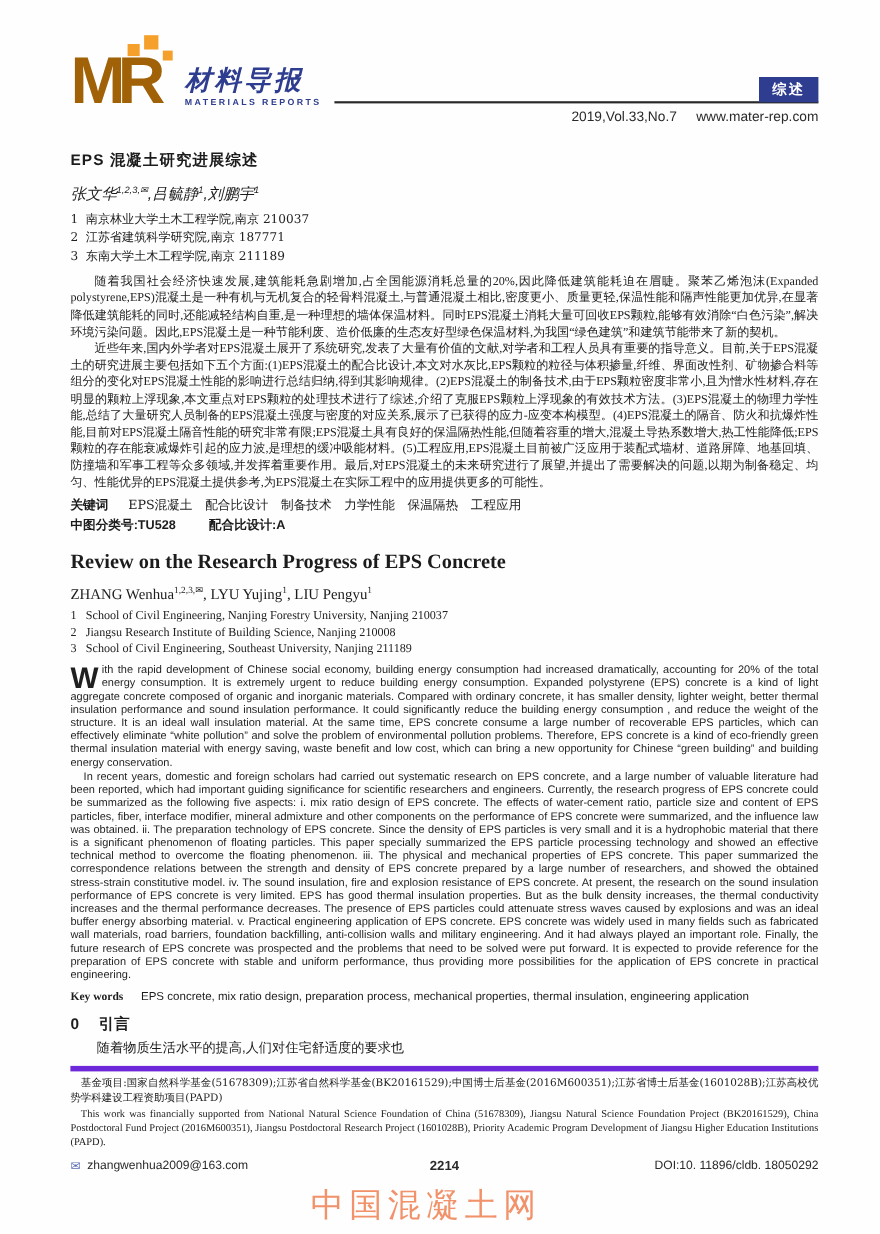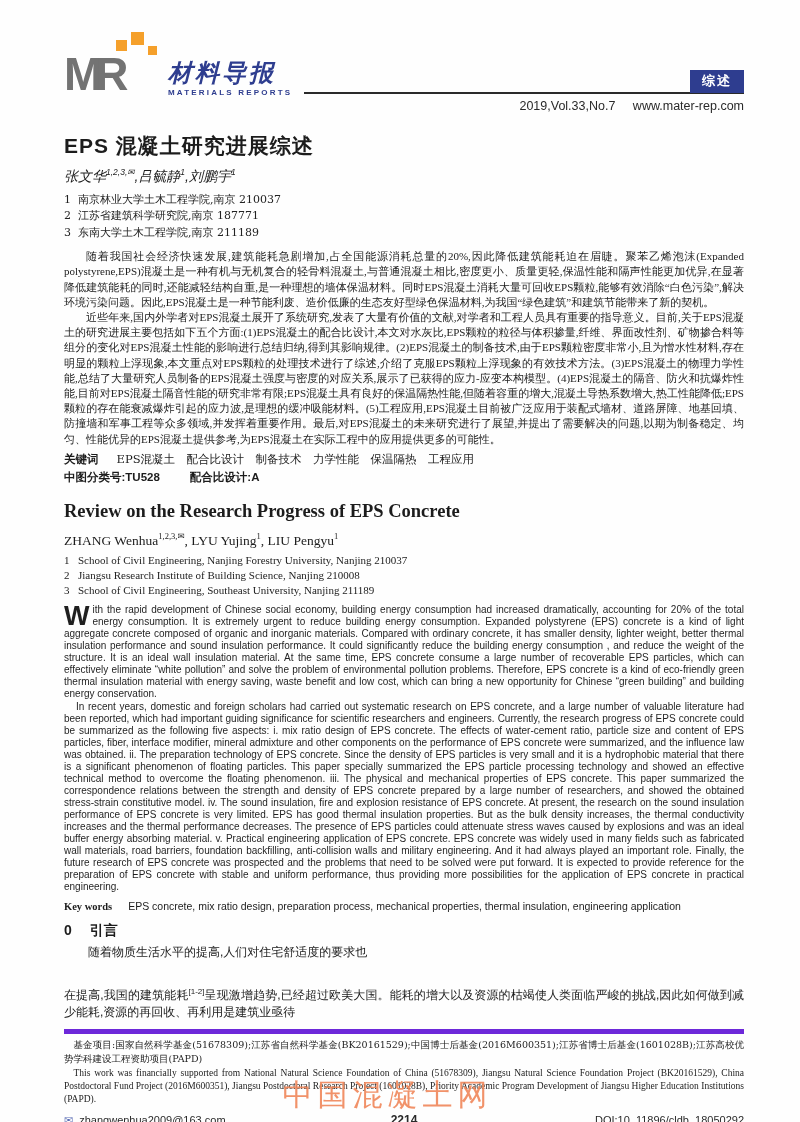--- a/index.html
+++ b/index.html
@@ -8,41 +8,41 @@
     background:#fefefe; box-sizing:border-box;
     padding:48px 56px 0 64px; overflow:hidden;
     font-family:"Liberation Sans", sans-serif; color:#1c1c1c;
   }
   
   .header{position:relative; height:62px;}
   .logo{position:absolute; left:0; top:0; display:flex; align-items:flex-end;}
   .mr-mark{position:relative; width:96px; height:52px;}
   .mr-text{
     font-family:"Liberation Sans", sans-serif; font-weight:bold;
-    font-size:46px; line-height:52px; letter-spacing:-7px; color:#737373;
+    font-size:60px; line-height:52px; letter-spacing:-7px; color:#a16207;
   }
   .sq{position:absolute; background:#f5a02b;}
   .sq1{width:11px;height:11px;left:52px;top:-8px;}
   .sq2{width:13px;height:13px;left:67px;top:-16px;}
   .sq3{width:9px;height:9px;left:84px;top:-2px;}
   .logo-names{margin-left:8px; padding-bottom:3px;}
   .cn-name{
     font-family:"DejaVu Serif", serif; font-style:italic; font-weight:bold;
     font-size:24px; line-height:26px; color:#2e3d8f; letter-spacing:3px;
   }
   .en-name{font-size:8px; font-weight:bold; letter-spacing:2.2px; color:#2e3d8f; margin-top:2px;}
   .header-rule{position:absolute; left:240px; right:0; top:44px; height:2px; background:#2a2a2a;}
   .badge{
     position:absolute; right:0; top:22px; background:#2e3d8f; color:#fff;
     font-size:13px; font-weight:bold; padding:2px 12px 3px; letter-spacing:2px;
   }
   .issue{position:absolute; right:0; top:51px; font-size:12.5px; color:#2a2a2a;}
   .issue .site{margin-left:14px;}
   
-  .cn-title{font-size:21px; line-height:27px; font-weight:bold; margin:22px 0 0; letter-spacing:1px;}
+  .cn-title{font-size:14px; line-height:27px; font-weight:bold; margin:22px 0 0; letter-spacing:1px;}
   .authors{margin-top:8px; font-size:14px;font-style:italic;}
   .authors sup{font-size:8.5px;}
   .affils{margin-top:6px; font-family:"DejaVu Serif", serif; font-size:11px; line-height:16.5px; color:#222;}
   .affil .no{display:inline-block; width:14px;}
   .cn-abstract{
     margin-top:8px; font-family:"DejaVu Serif", serif; font-size:11px;
     line-height:15.2px; text-align:justify; color:#222;
   }
   .cn-abstract p{margin:0; text-indent:2em;font-family:Liberation Serif, serif;}
   .kw-line{margin-top:5px; font-size:11.5px;}
@@ -63,21 +63,21 @@
   }
   .en-abstract p{margin:0;}
   .en-abstract .p2{text-indent:1.2em; margin-top:1px;}
   .dropcap{
     float:left; font-size:27px; line-height:22px; font-weight:bold;
     padding:1px 3px 0 0;
   }
   .kw-line-en{margin-top:7px; font-size:10.5px;}
   .kw-label-en{font-family:"Liberation Serif", serif; font-weight:bold; margin-right:16px;}
   
-  .body-cols{display:flex; gap:22px; margin-top:10px;flex-direction:column;}
+  .body-cols{display:flex; gap:22px; margin-top:10px;}
   .col{flex:1; font-size:12px; line-height:17px; text-align:justify;}
   .sec-head{font-size:14px; font-weight:bold; margin-bottom:5px;}
   .sec-head .no{margin-right:18px;}
   .col p{margin:0;}
   .col p.indent{text-indent:2em;}
   .col sup{font-size:8px;}
   
   .footnote{margin-top:8px; border-top:5px solid #6d28d9; padding-top:4px;}
   .fn{font-family:"DejaVu Serif", serif; font-size:9.5px; line-height:13.5px; color:#222; margin:0; text-indent:1em; text-align:justify;}
   .fn.en{font-family:"Liberation Serif", serif; margin-top:2px; line-height:13px;}
@@ -164,23 +164,20 @@
     <span class="kw-label-en">Key words</span><span>EPS concrete, mix ratio design, preparation process, mechanical properties, thermal insulation, engineering application</span>
   </div>
 
   <div class="body-cols">
     <div class="col">
       <div class="sec-head">
         <span class="no">0</span><span>引言</span>
       </div>
       <p class="indent">随着物质生活水平的提高,人们对住宅舒适度的要求也</p>
     </div>
-    <div class="col">
-      <p><span>在提高,我国的建筑能耗</span><sup>[1-2]</sup><span>呈现激增趋势,已经超过欧美大国。能耗的增大以及资源的枯竭使人类面临严峻的挑战,因此如何做到减少能耗,资源的再回收、再利用是建筑业亟待</span></p>
-    </div>
   </div>
 
   <div class="footnote">
     <p class="fn">基金项目:国家自然科学基金(51678309);江苏省自然科学基金(BK20161529);中国博士后基金(2016M600351);江苏省博士后基金(1601028B);江苏高校优势学科建设工程资助项目(PAPD)</p>
     <p class="fn en">This work was financially supported from National Natural Science Foundation of China (51678309), Jiangsu Natural Science Foundation Project (BK20161529), China Postdoctoral Fund Project (2016M600351), Jiangsu Postdoctoral Research Project (1601028B), Priority Academic Program Development of Jiangsu Higher Education Institutions (PAPD).</p>
     <div class="footer-bar">
       <div class="f-left">
         <span class="mail-icon">✉</span>
         <span>zhangwenhua2009@163.com</span>
       </div>

